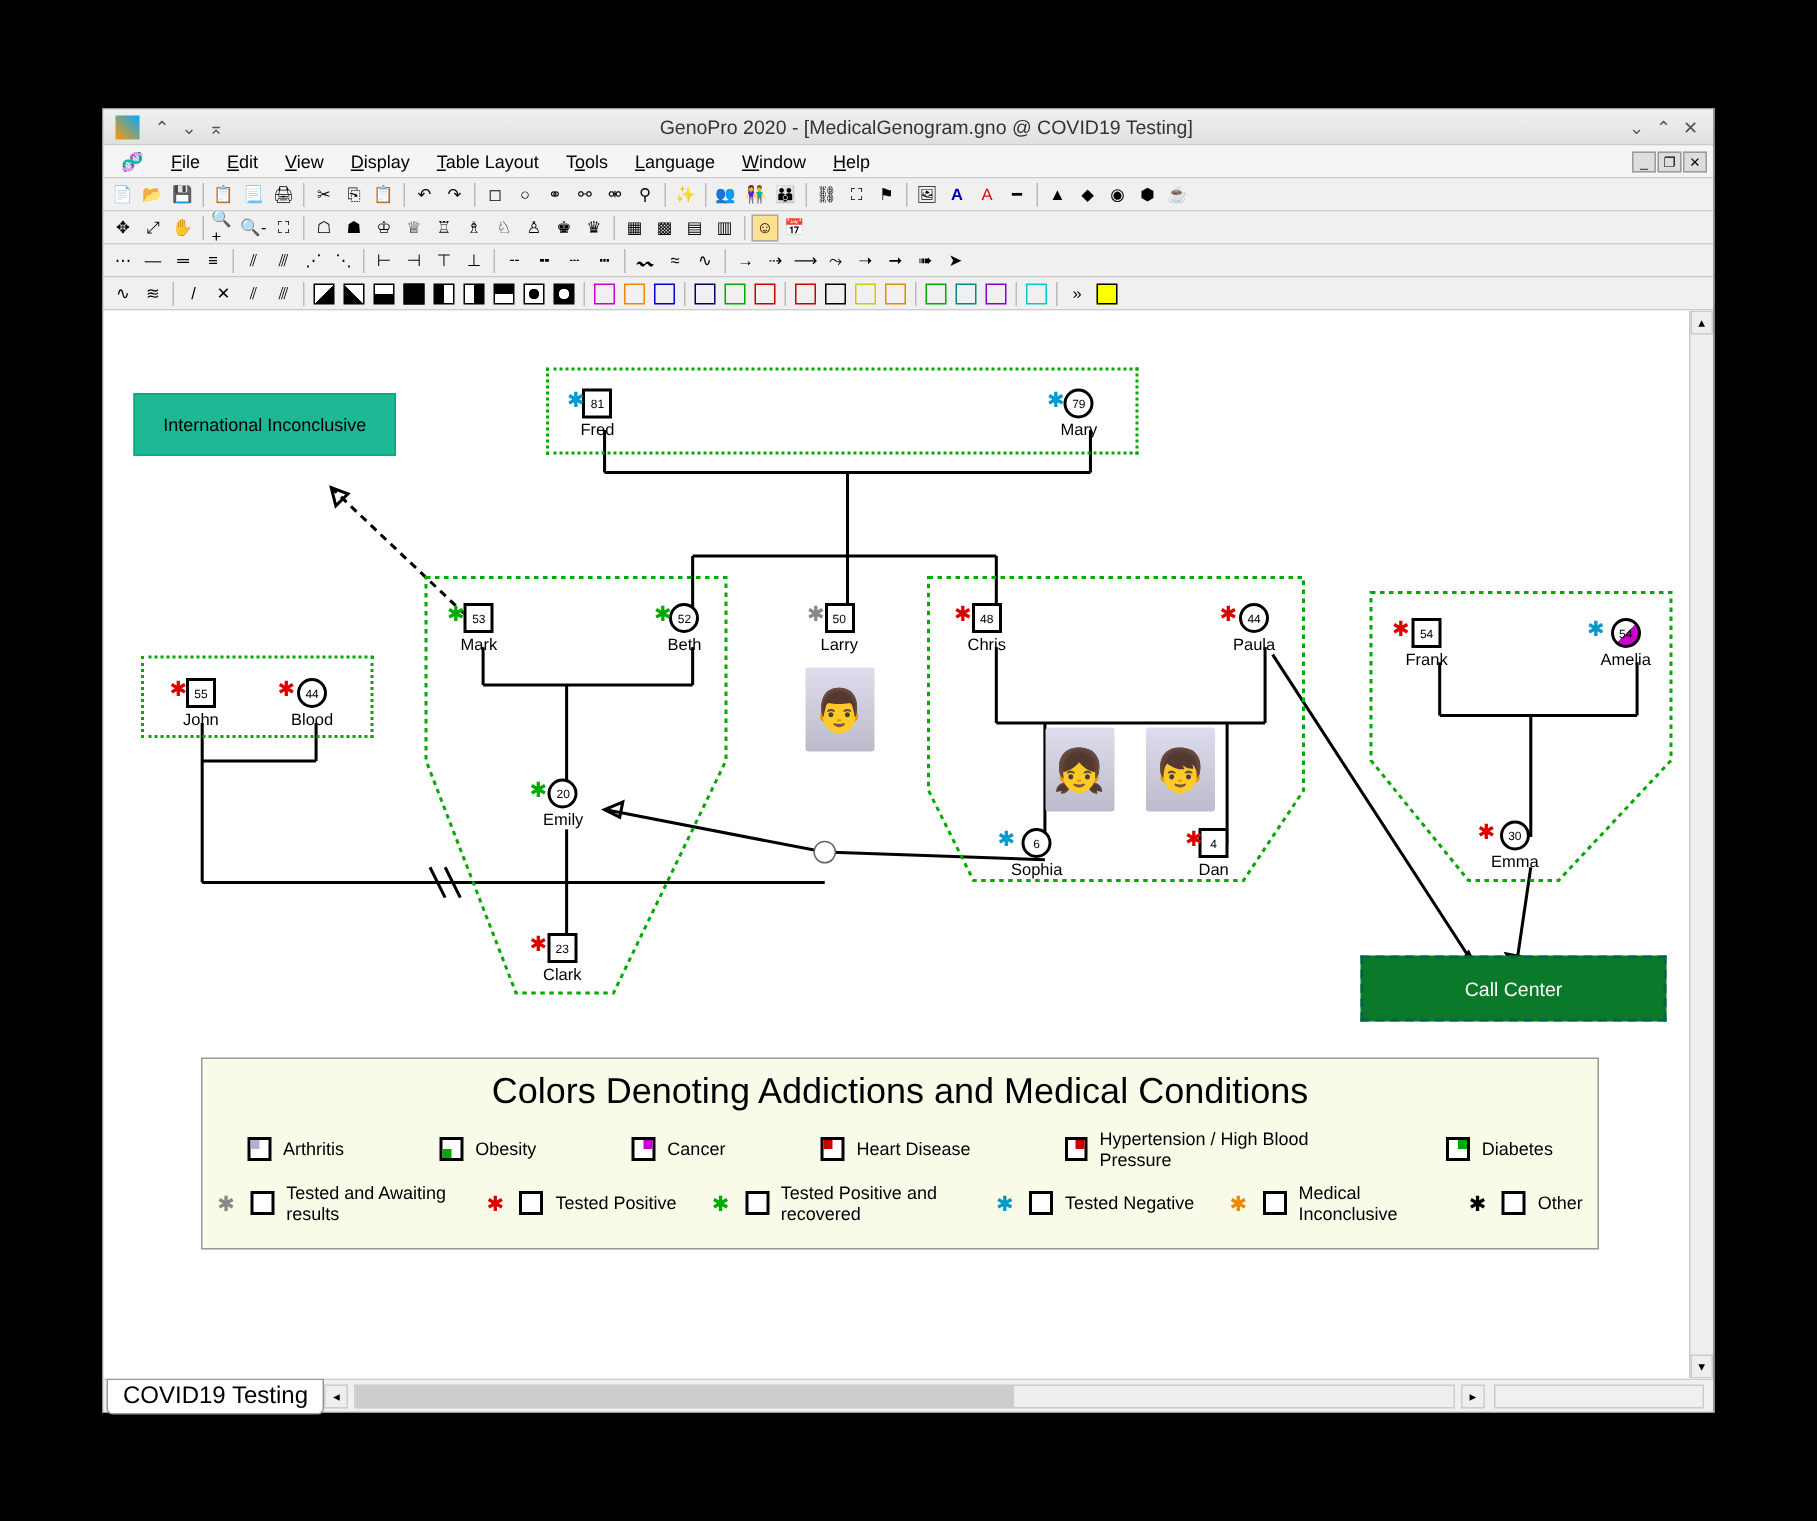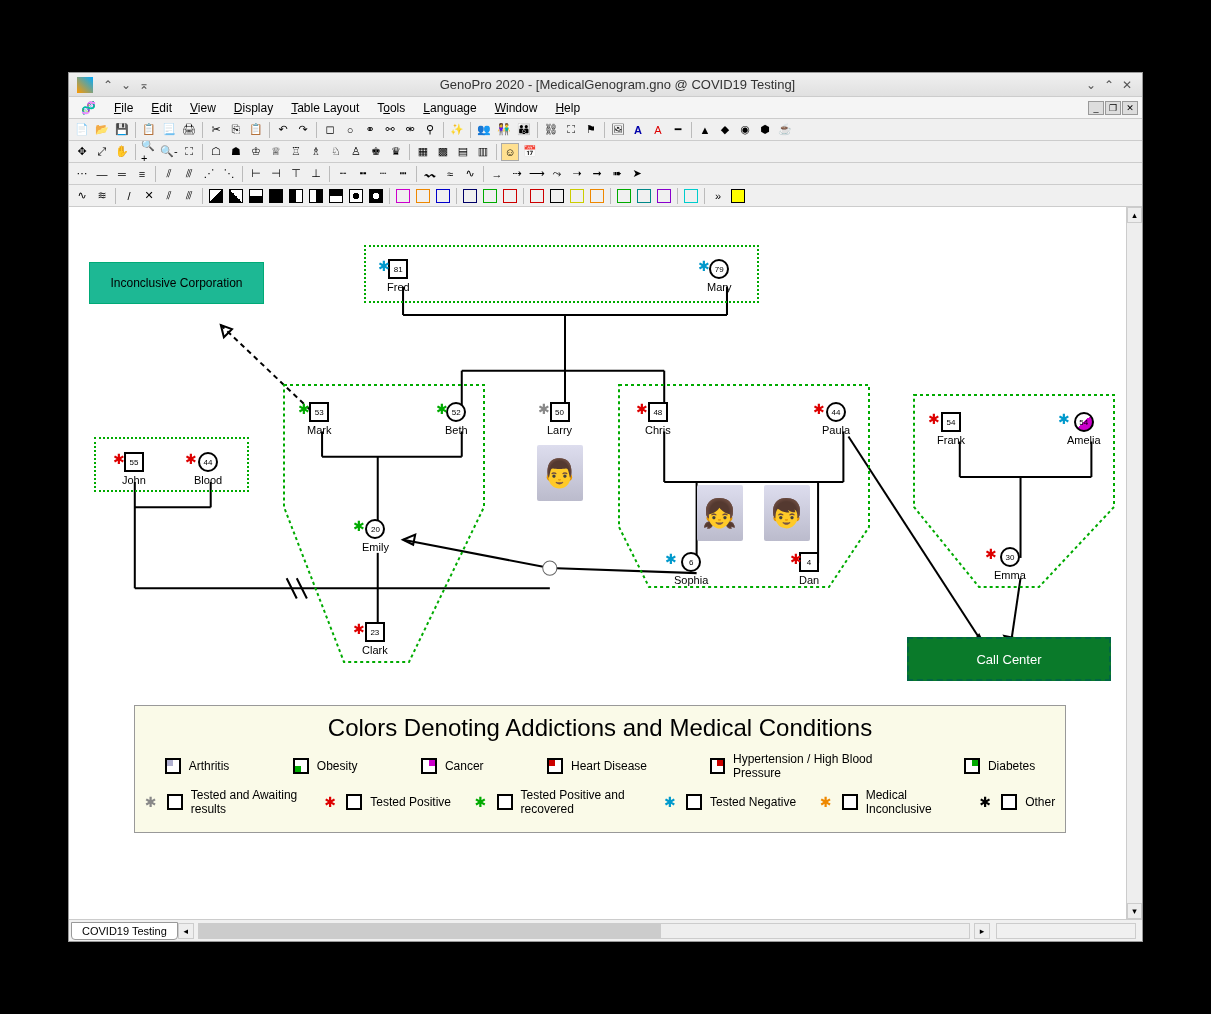--- a/index.html
+++ b/index.html
@@ -14,21 +14,21 @@
 .menubar .mitem { padding: 2px 8px; font-size: 12px; cursor: pointer; }
 .menubar .mitem u { text-decoration: underline; }
 .wbtns { margin-left: auto; display: flex; }
 .wbtn { width: 16px; height: 14px; border: 1px solid #999; margin-left: 1px; background: #ddd; font-size: 9px; display: flex; align-items: center; justify-content: center; cursor: pointer; }
 .toolbar { height: 22px; background: #f0f0f0; border-bottom: 1px solid #ccc; display: flex; align-items: center; padding: 0 4px; gap: 2px; overflow: hidden; }
 .tbtn { width: 18px; height: 18px; border: 1px solid transparent; display: flex; align-items: center; justify-content: center; cursor: pointer; font-size: 11px; }
 .tsep { width: 1px; height: 16px; background: #bbb; margin: 0 2px; }
 .canvas-wrap { position: relative; background: #fff; height: calc(100% - 24px - 22px - 88px - 22px); overflow: hidden; }
 .canvas { position: relative; width: 100%; height: 100%; }
 .statusbar { height: 22px; background: #f0f0f0; border-top: 1px solid #ccc; display: flex; align-items: center; }
-.tab { padding: 2px 10px; border: 1px solid #999; background: #fff; font-size: 11px; margin-left: 2px; border-radius: 0 0 4px 4px; }
+.tab { padding: 2px 10px; border: 1px solid #999; background: #fff; font-size: 16px; margin-left: 2px; border-radius: 0 0 4px 4px; }
 .scroll-h { flex: 1; height: 16px; background: #eee; border: 1px solid #ccc; margin: 0 4px; position: relative; }
 .scroll-thumb { position: absolute; left: 0; width: 60%; height: 100%; background: #ccc; }
 .scroll-btn { width: 16px; height: 16px; border: 1px solid #ccc; background: #eee; font-size: 9px; display: flex; align-items: center; justify-content: center; }
 .vscroll { position: absolute; right: 0; top: 0; bottom: 0; width: 16px; background: #eee; border-left: 1px solid #ccc; }
 .vscroll .btn { height: 16px; border: 1px solid #ccc; font-size: 9px; display: flex; align-items: center; justify-content: center; }
 .person { position: absolute; text-align: center; }
 .male { width: 20px; height: 20px; border: 2px solid #000; background: #fff; margin: 0 auto; display: flex; align-items: center; justify-content: center; font-size: 8px; }
 .female { width: 20px; height: 20px; border: 2px solid #000; border-radius: 50%; background: #fff; margin: 0 auto; display: flex; align-items: center; justify-content: center; font-size: 8px; }
 .pname { font-size: 11px; margin-top: 2px; }
 .testmark { position: absolute; left: -16px; top: 0; width: 14px; height: 14px; }
@@ -351,21 +351,21 @@
         </svg>
       <div class="cluster" style="left:25px;top:230px;width:155px;height:55px;"></div>
       <svg class="overlay">
           <polygon points="550,178 800,178 800,320 760,380 580,380 550,320" fill="none" stroke="#0a0" stroke-width="2" stroke-dasharray="3,3"></polygon>
         </svg>
       <svg class="overlay">
           <polygon points="845,188 1045,188 1045,300 970,380 910,380 845,300" fill="none" stroke="#0a0" stroke-width="2" stroke-dasharray="3,3"></polygon>
         </svg>
 
       <div class="orgbox" style="left:20px;top:55px;width:175px;height:42px;">
-        <span>Inconclusive Corporation</span>
+        <span>International Inconclusive</span>
       </div>
       <div class="callbox" style="left:838px;top:430px;width:204px;height:44px;">
         <span>Call Center</span>
       </div>
 
       <div class="person" style="left:318px;top:52px;">
         <div class="testmark">
             <div class="burst blue"></div>
           </div>
         <div class="male">

